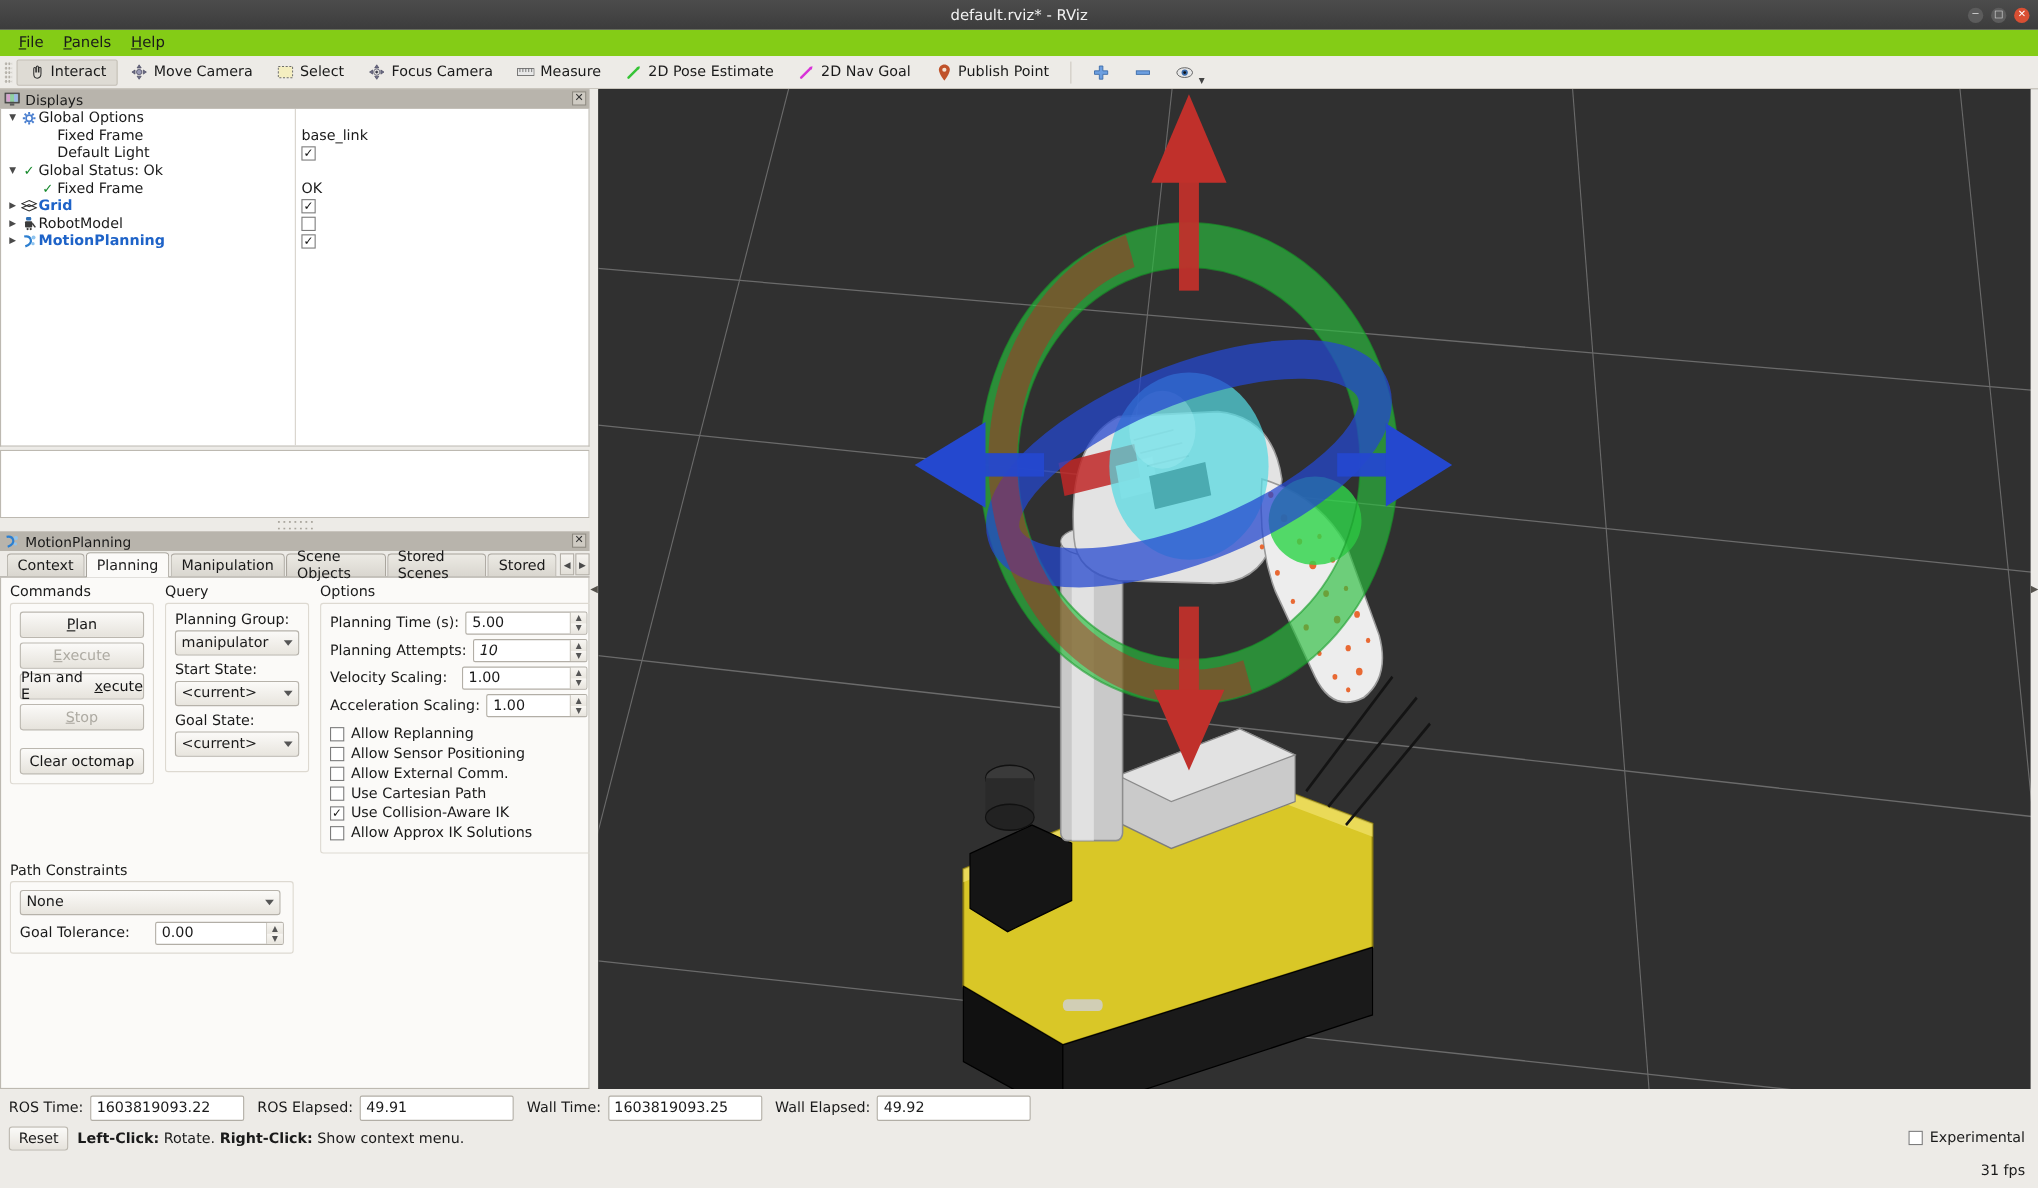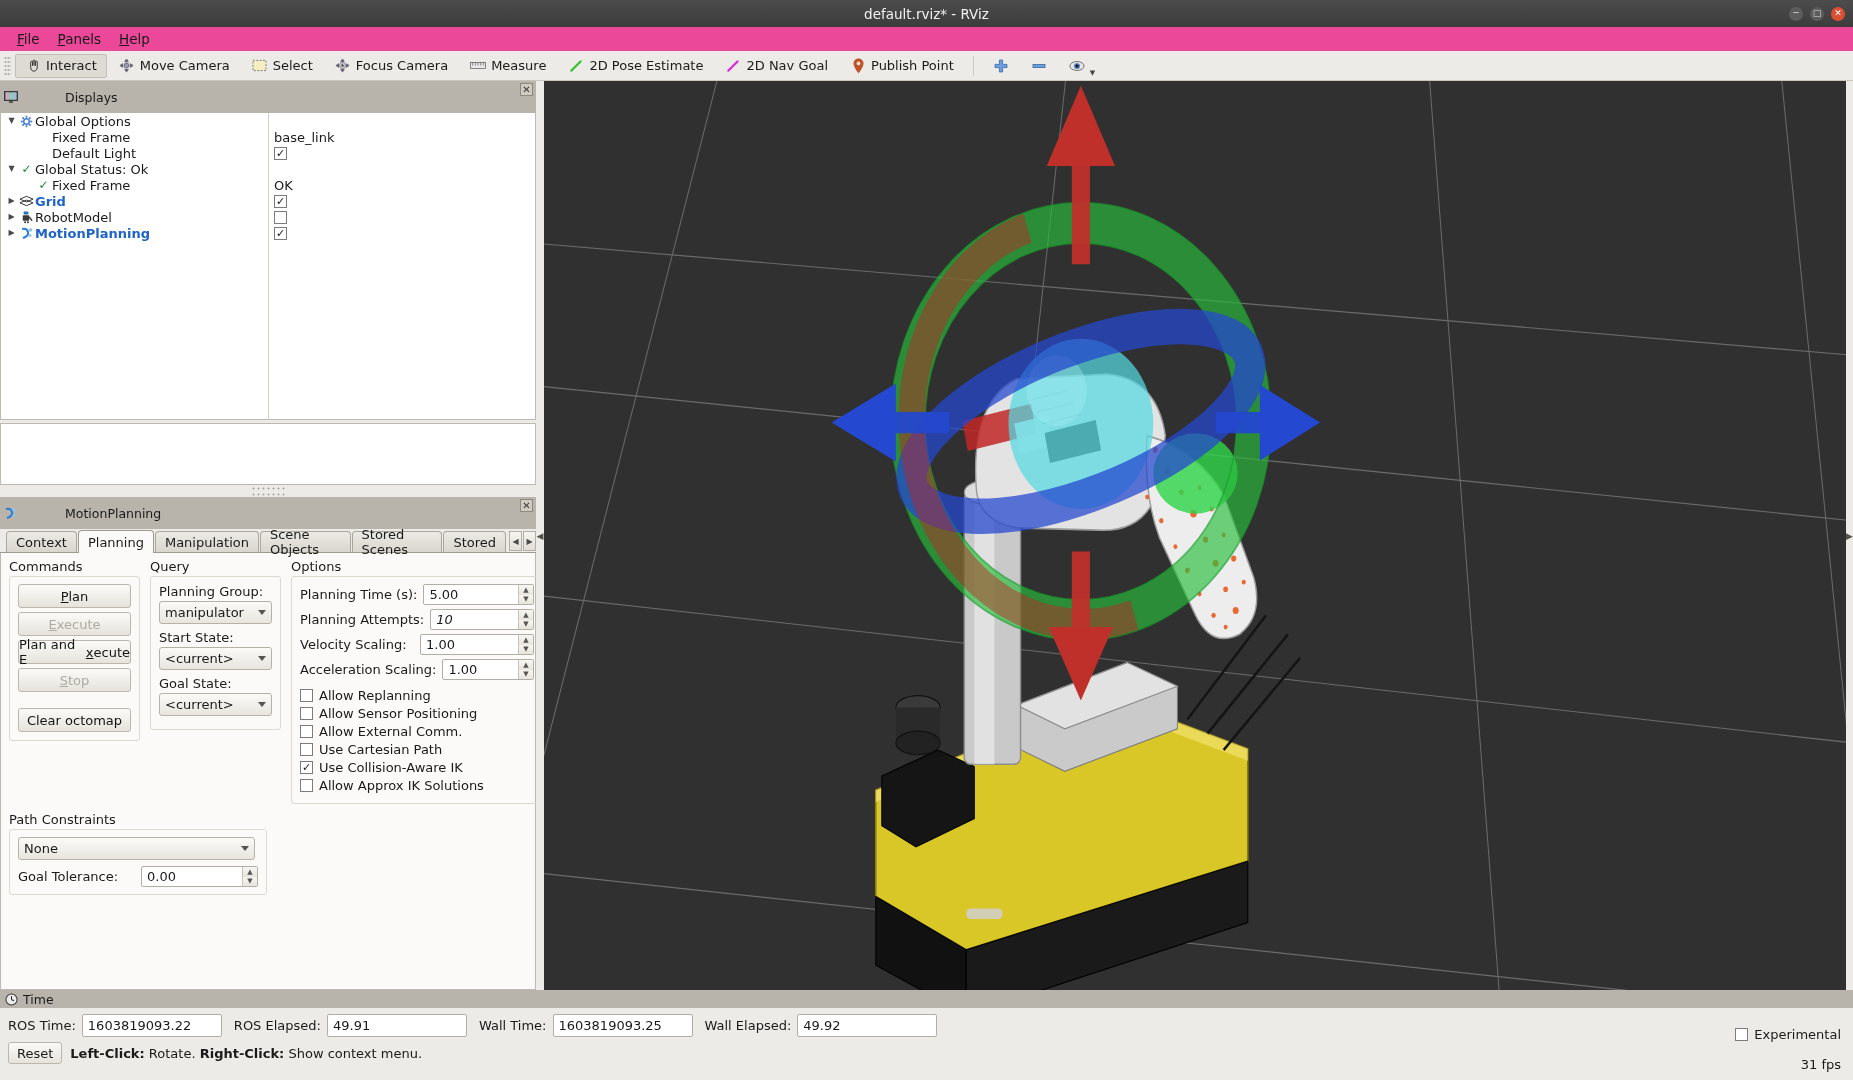--- a/index.html
+++ b/index.html
@@ -30,21 +30,21 @@
     width: 14px; height: 14px; border-radius: 50%;
     background: #5c5c5c; position: relative;
     display: flex; align-items: center; justify-content: center;
     font-size: 9px; color: #ddd; line-height: 1;
   }
   #titlebar .wbtn.close { background: #d94f33; color: #fff; }
 
   
   #menubar {
     height: 24px;
-    background: #ec4899;
+    background: #84cc16;
     display: flex; align-items: center;
     padding-left: 8px;
     font-size: 13.5px;
   }
   #menubar .mi {
     padding: 2px 9px; cursor: default; border-radius: 2px;
   }
   #menubar .mi u { text-decoration: underline; }
 
   
@@ -82,26 +82,25 @@
   }
   #leftcol {
     width: 536px;
     display: flex; flex-direction: column;
     background: #edebe7;
     flex: none;
   }
 
   
   .dockhdr {
-    height: 32px; background: #b8b4ac;
+    height: 18px; background: #b8b4ac;
     display: flex; align-items: center;
     padding: 0 4px;
     font-size: 12.5px; color: #1a1a1a;
     position: relative;
-    gap: 42px;
   }
   .dockhdr .dicon { width: 14px; height: 13px; margin-right: 5px; display:inline-flex;}
   .dockhdr .dclose {
     position: absolute; right: 3px; top: 2px;
     width: 13px; height: 13px;
     border: 1px solid #8d8980; background: #cfcbc3;
     display: flex; align-items: center; justify-content: center;
     font-size: 10px; line-height: 1; color: #333;
   }
 
@@ -891,30 +890,20 @@
         </g>
       </svg>
     </div>
     <div id="viewRightHandle">
       <span>▶</span>
     </div>
   </div>
 </div>
 
 <div id="timepanel">
-  <div id="timehdr">
-    <span style="margin-right:5px;display:inline-flex;">
-      <svg width="13" height="13" viewBox="0 0 14 14">
-          <circle cx="7" cy="7" r="6" fill="#ececec" stroke="#3a3a3a" stroke-width="1.1"></circle>
-          <line x1="7" y1="7" x2="7" y2="3.4" stroke="#222" stroke-width="1.1"></line>
-          <line x1="7" y1="7" x2="9.6" y2="8.4" stroke="#222" stroke-width="1.1"></line>
-        </svg>
-    </span>
-    <span>Time</span>
-  </div>
 
   <div id="timerow">
     <span>ROS Time:</span>
     <div class="tinput" style="width:140px;">
       <span>1603819093.22</span>
     </div>
     <span style="margin-left:6px;">ROS Elapsed:</span>
     <div class="tinput" style="width:140px;">
       <span>49.91</span>
     </div>

